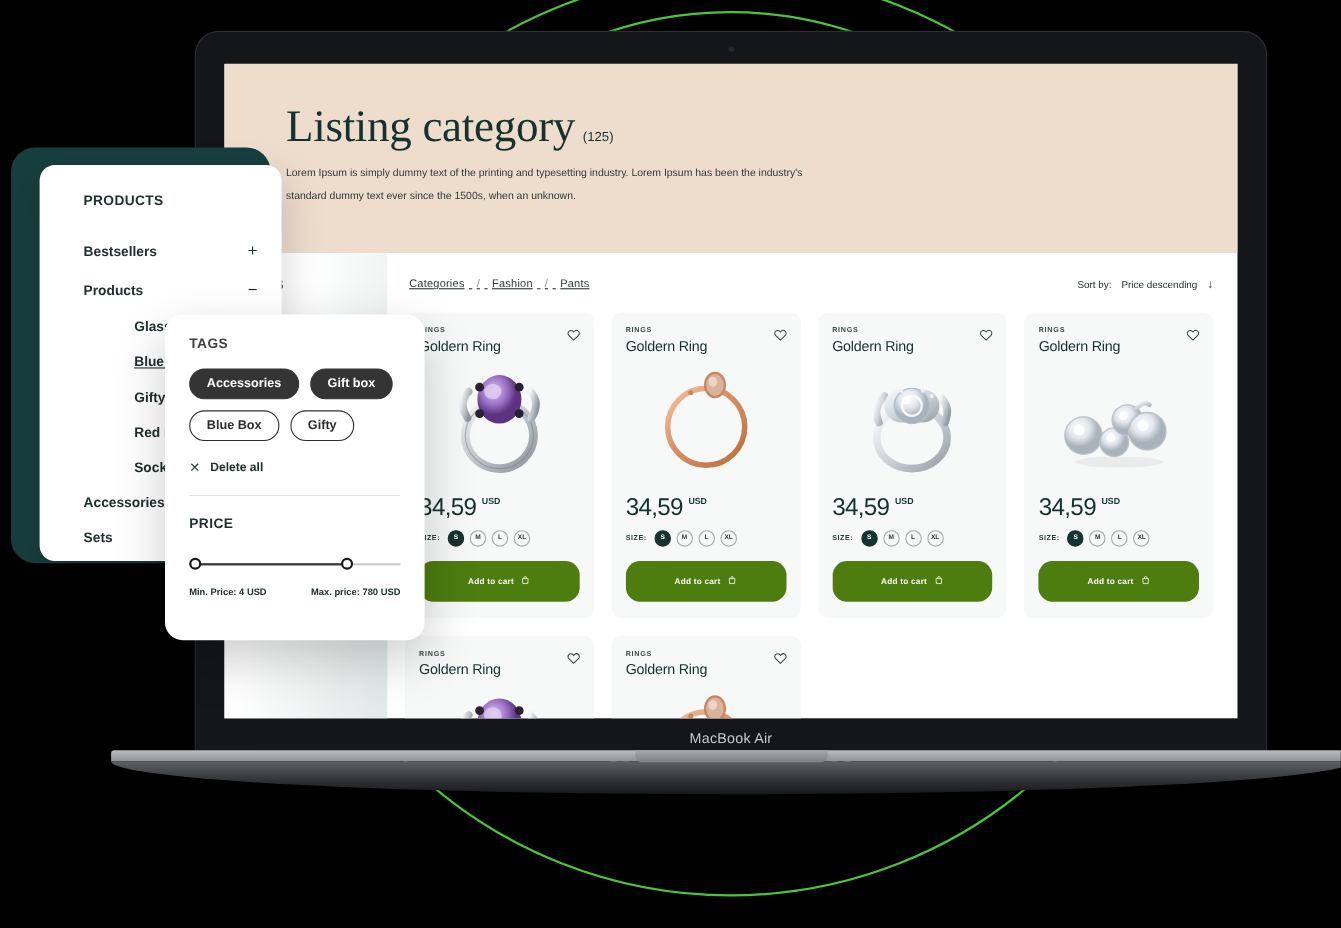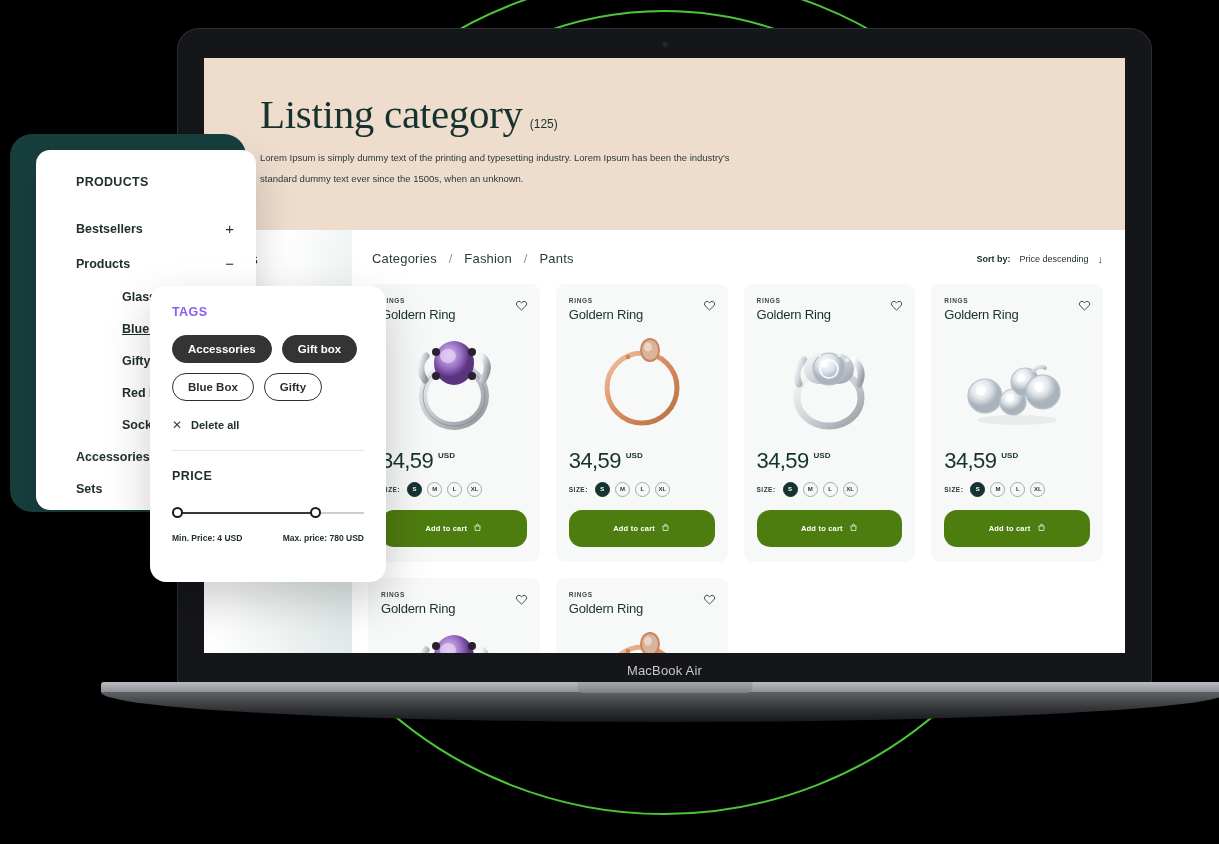--- a/index.html
+++ b/index.html
@@ -86,25 +86,25 @@
   .filters-title { font-size: 15px; color: #16322f; font-weight: 400; }
   .filters-sub { font-size: 7.5px; font-weight: bold; letter-spacing: .6px; color: #2c3b3a; margin-top: 44px; }
   .filters-divider { height: 1px; background: #d8dedd; margin: 78px 10px 0 0; }
   .filters-price { font-size: 7.5px; font-weight: bold; letter-spacing: .6px; color: #2c3b3a; margin-top: 22px; }
   .mini-slider { position: relative; height: 10px; margin: 18px 10px 0 0; }
   .mini-slider .track { position: absolute; left: 0; right: 0; top: 4px; height: 1.5px; background: #8e9a99; }
   .mini-slider .knob { position: absolute; top: 0; width: 8px; height: 8px; border-radius: 50%; border: 2px solid #1c1c1c; background: #fff; }
 
   .main-col { flex: 1; padding: 18px 22px 0 16px; }
   .topbar { display: flex; align-items: center; justify-content: space-between; height: 22px; }
-  .crumbs { font-size: 13px; color: #2c3b3a; letter-spacing: .2px; }
+  .crumbs { font-size: 10px; color: #2c3b3a; letter-spacing: .2px; text-decoration: underline; }
   .crumbs span { margin: 0 4px; }
   .crumbs .sep { color: #8a9997; }
   .sortwrap { display: flex; align-items: center; gap: 9px; font-size: 9px; color: #1d2b2a; }
-  .sortwrap .lbl { font-weight: bold; }
+  .sortwrap .lbl { font-weight: normal; }
   .sort-arrow { font-size: 11px; color: #3b4a49; }
 
   .grid { display: grid; grid-template-columns: repeat(4, 1fr); gap: 16px; margin-top: 14px; }
   .card { background: #F7F8F8; border-radius: 9px; padding: 13px 13px 15px 13px; position: relative; }
   .cat { font-size: 6.5px; letter-spacing: .7px; color: #3d4b4a; font-weight: 600; }
   .pname { font-size: 13px; color: #16322f; margin-top: 3px; letter-spacing: -.2px; }
   .heart { position: absolute; right: 12px; top: 14px; width: 13px; height: 13px; }
   .prod-img { height: 108px; display: flex; align-items: center; justify-content: center; margin-top: 6px; }
   .price { display: flex; align-items: flex-start; gap: 5px; margin-top: 12px; }
   .price .amt { font-size: 22px; color: #16322f; letter-spacing: -.6px; }
@@ -145,21 +145,21 @@
   .pp-row .pm { font-size: 15px; color: #20302f; font-weight: 400; }
   .pp-sub { font-size: 12.5px; color: #20302f; font-weight: bold; padding: 9px 4px 9px 68px; }
   .pp-sub.active { text-decoration: underline; }
 
   .panel-tags {
     position: absolute; left: 150px; top: 286px; width: 236px; height: 296px;
     background: #fff; border-radius: 16px;
     box-shadow: 0 18px 46px rgba(0,0,0,.20);
     padding: 19px 22px;
   }
-  .pt-title { font-size: 12.5px; font-weight: bold; color: #8b5cf6; letter-spacing: .4px; }
+  .pt-title { font-size: 12.5px; font-weight: bold; color: #404040; letter-spacing: .4px; }
   .chips { display: flex; flex-wrap: wrap; gap: 10px; margin-top: 16px; }
   .chip {
     border-radius: 16px; padding: 7px 15px; font-size: 11.5px; font-weight: bold;
     border: 1.4px solid #2e2e2e; color: #2e2e2e; background: #fff; cursor: pointer;
     font-family: "Liberation Sans", sans-serif;
   }
   .chip.sel { background: #343434; border-color: #343434; color: #fff; }
   .delete-all { display: flex; align-items: center; gap: 9px; margin-top: 17px; font-size: 11px; font-weight: bold; color: #20302f; cursor: pointer; }
   .delete-all .x { font-size: 12px; font-weight: 400; color: #30403f; }
   .pt-divider { height: 1px; background: #e3e6e6; margin: 18px 0 0 0; }

